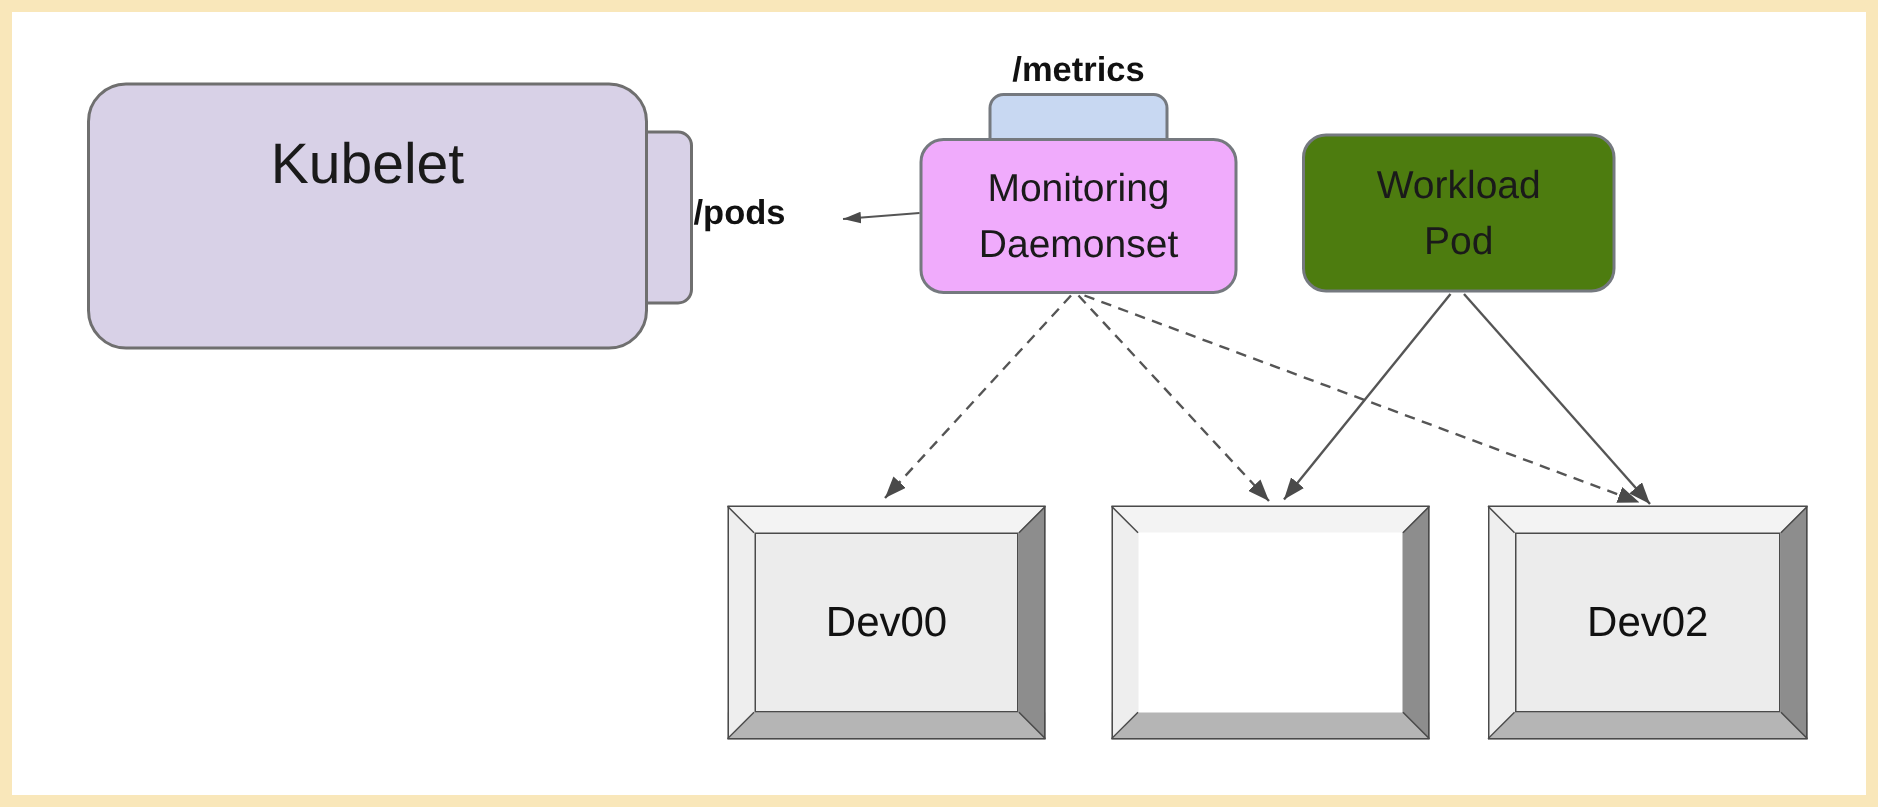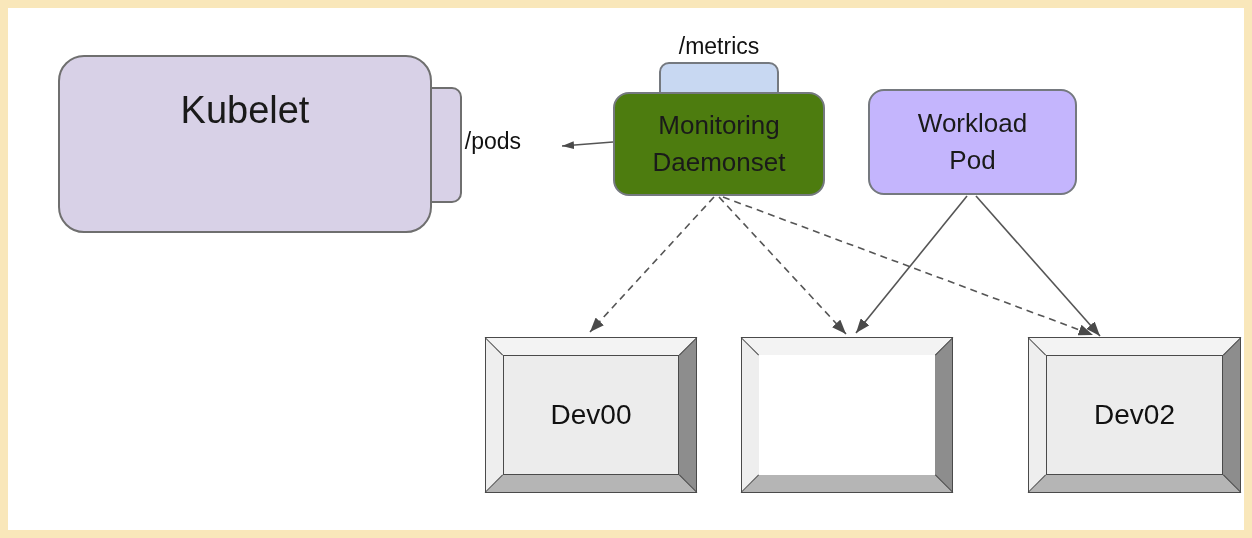--- a/index.html
+++ b/index.html
@@ -33,38 +33,38 @@
     background:#d8d1e7;border:2px solid #6f6f6f;border-radius:10px;
     z-index:1;
   }
   .metrics-tab{
     left:659px;top:62px;width:120px;height:46px;
     background:#c8d8f2;border:2px solid #75797f;border-radius:10px;
     z-index:1;
   }
   .monitoring{
     left:613px;top:92px;width:212px;height:104px;
-    background:#4d7c0f;border:2px solid #75797f;border-radius:16px;
+    background:#f0abfc;border:2px solid #75797f;border-radius:16px;
     z-index:2;font-size:26px;line-height:37px;white-space:pre-line;
   }
   .workload{
     left:868px;top:89px;width:209px;height:106px;
-    background:#c4b5fd;border:2px solid #75797f;border-radius:16px;
+    background:#4d7c0f;border:2px solid #75797f;border-radius:16px;
     z-index:2;font-size:26px;line-height:37px;white-space:pre-line;
   }
   .float-label{
     position:absolute;color:#111;font-size:23px;line-height:28px;
-    text-align:center;z-index:3;
+    text-align:center;z-index:3;font-weight:bold;
   }
   .metrics-label{left:649px;top:32px;width:140px;}
   .pods-label{left:452px;top:127px;width:82px;}
   .device{position:absolute;width:212px;height:156px;z-index:2;}
   .dev00{left:485px;top:337px;}
   .dev01{left:741px;top:337px;}
-  .dev02{left:1028px;top:337px;width:213px;}
+  .dev02{left:992px;top:337px;width:213px;}
   .bevel{
     position:relative;width:100%;height:100%;box-sizing:border-box;
     border:18px solid;
     border-color:#f3f3f3 #8d8d8d #b5b5b5 #eeeeee;
     outline:1.5px solid #4a4a4a;outline-offset:-1px;text-align:right;
   }
   .face{
     width:100%;height:100%;box-sizing:border-box;
     background:#ececec;border:1px solid #4a4a4a;
     display:flex;align-items:center;justify-content:center;

